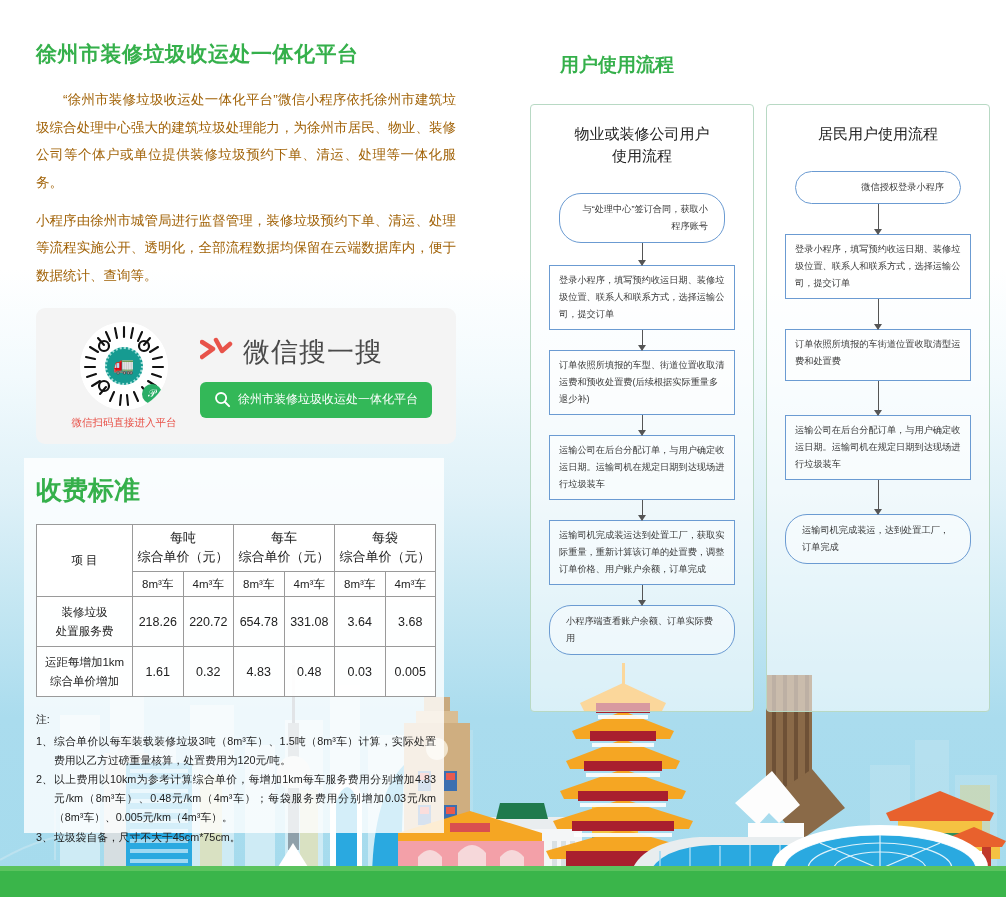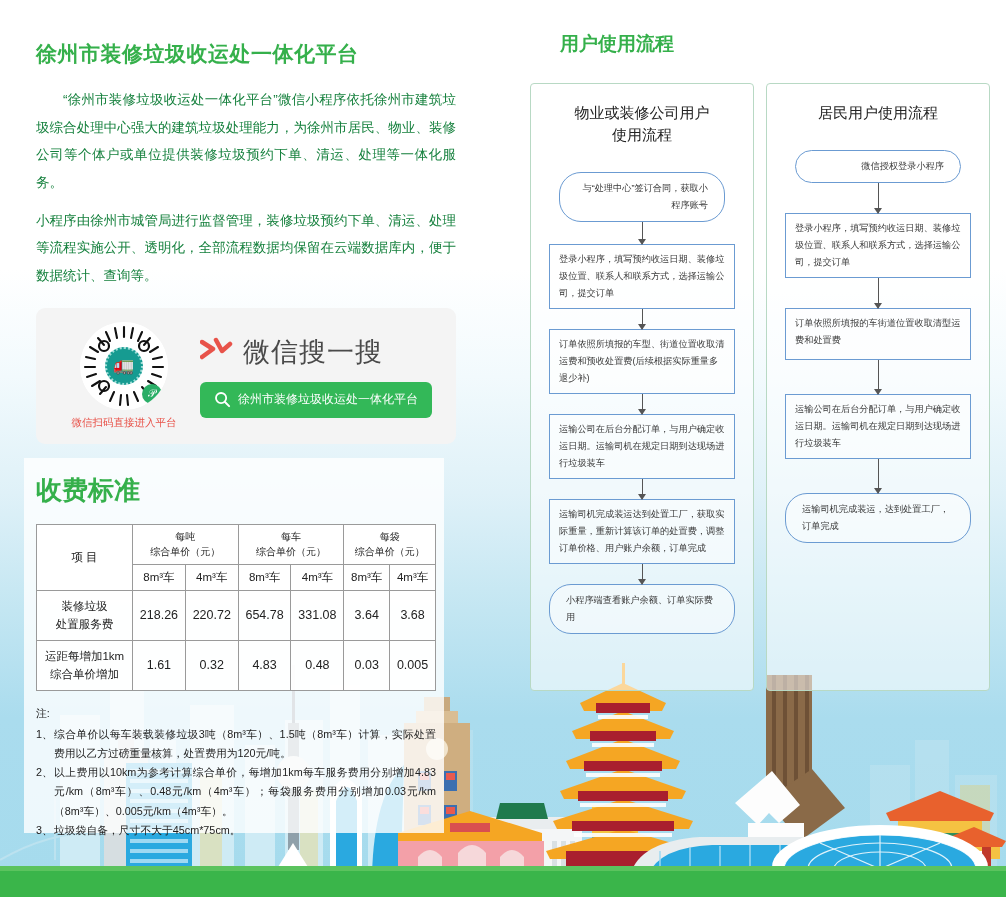--- a/index.html
+++ b/index.html
@@ -42,21 +42,21 @@
 
   
   .left-col {
     position: absolute; left: 36px; top: 40px; width: 420px; z-index: 8;
   }
   h1.main-title {
     color: #35b04b; font-size: 21px; font-weight: bold;
     letter-spacing: 0.5px; margin-bottom: 18px;
   }
   p.intro {
-    color: #15803d; font-size: 13.5px; line-height: 2.05;
+    color: #a16207; font-size: 13.5px; line-height: 2.05;
     text-align: justify; margin-bottom: 10px;
   }
   p.intro.first { text-indent: 2em; }
 
   
   .wechat-box {
     margin-top: 18px;
     width: 420px; height: 136px;
     background: #f4f4f4; border-radius: 9px;
     display: flex; align-items: center;
@@ -108,34 +108,34 @@
 
   table.fee-table {
     width: 400px; border-collapse: collapse;
     background: rgba(255,255,255,0.92);
   }
   table.fee-table th, table.fee-table td {
     border: 1px solid #9a9a9a; text-align: center;
     font-size: 11.5px; color: #222; padding: 4px 2px;
     line-height: 1.45; font-weight: normal;
   }
-  table.fee-table th.grp { font-size: 10px; height: 40px; }
+  table.fee-table th.grp { font-size: 13px; height: 40px; }
   table.fee-table th.sub { height: 25px; }
   table.fee-table td.rowlbl { width: 96px; line-height: 1.6; }
   table.fee-table td.val { font-size: 12.5px; }
   tr.r-data td { height: 50px; }
 
   .notes { margin-top: 13px; width: 400px; font-size: 10.8px; color: #222; line-height: 1.78; }
   .notes .note-hd { margin-bottom: 2px; }
   .note-item { display: flex; }
   .note-num { width: 18px; flex: 0 0 18px; }
   .note-txt { flex: 1; text-align: justify; }
 
   
-  .right-col { position: absolute; left: 530px; top: 31px; width: 460px; z-index: 8; }
+  .right-col { position: absolute; left: 530px; top: 52px; width: 460px; z-index: 8; }
   h2.flow-title { color: #35b04b; font-size: 19px; font-weight: bold; margin-bottom: 26px; margin-left: 30px; }
 
   .panels { display: flex; gap: 12px; }
   .panel {
     border: 1px solid #b8d9c4; border-radius: 4px;
     background: rgba(255,255,255,0.55);
     padding: 18px 12px 24px;
   }
   .panel.p1 { width: 226px; height: 608px; }
   .panel.p2 { width: 226px; height: 608px; }

